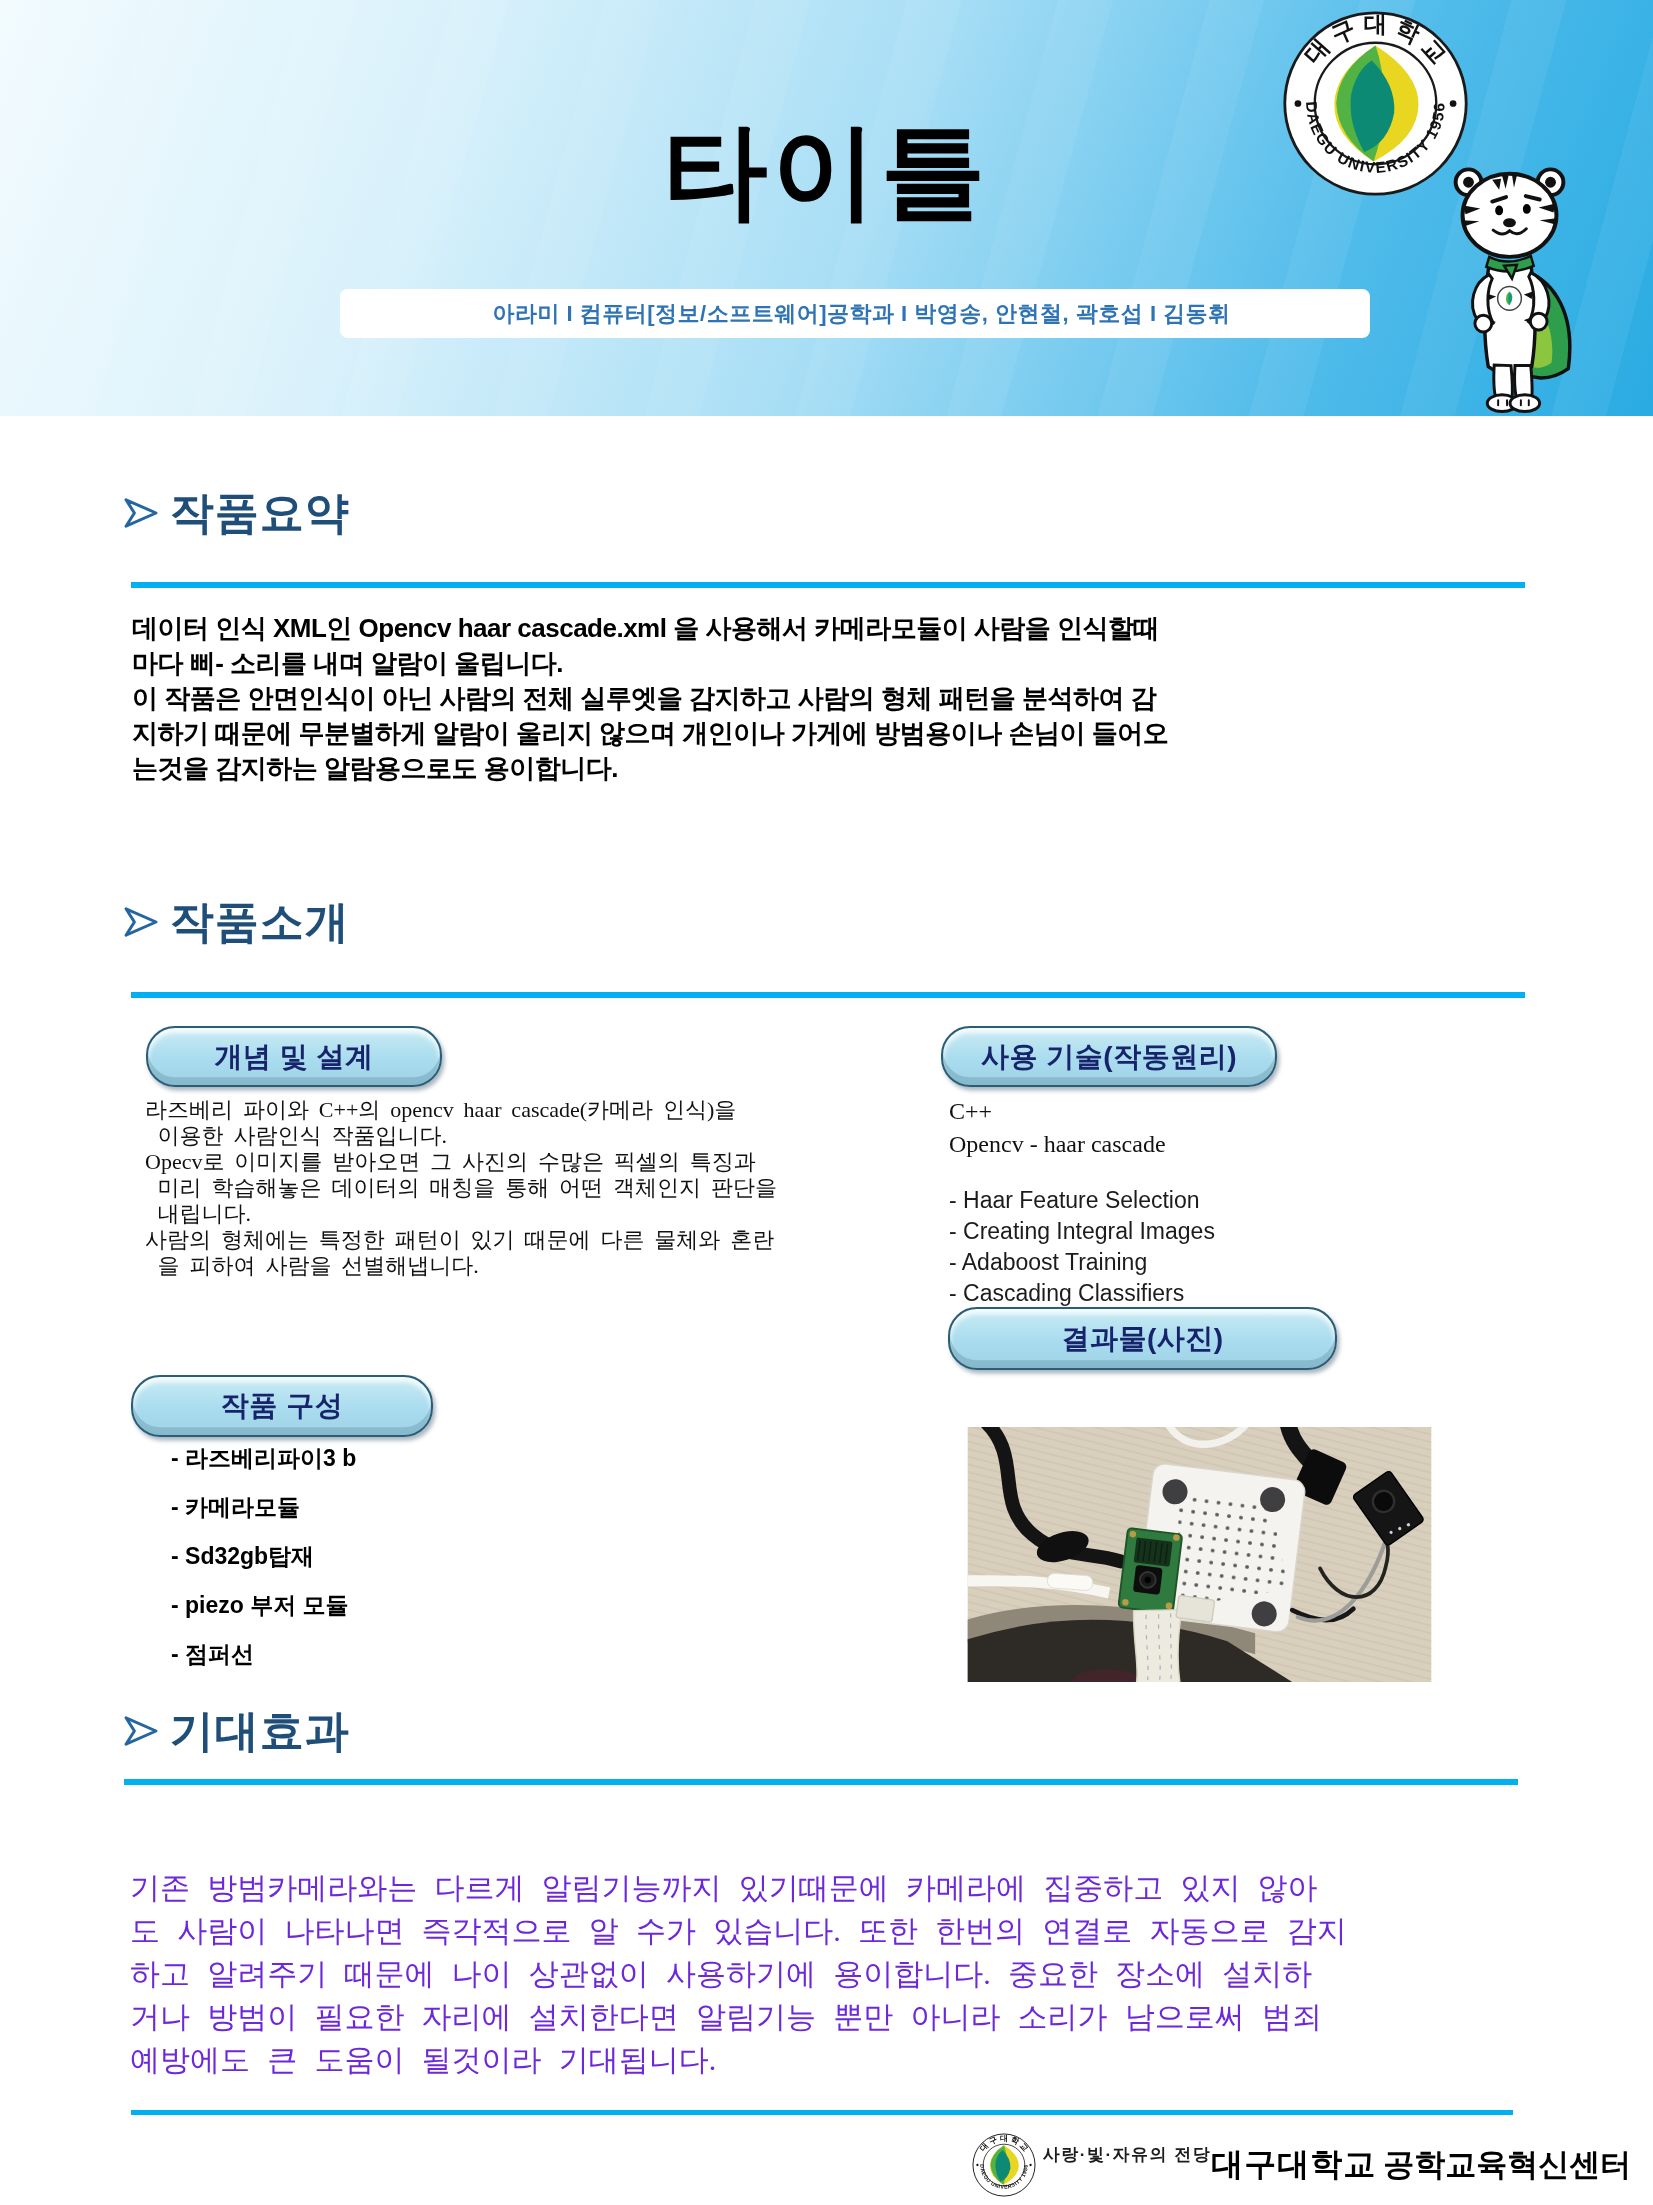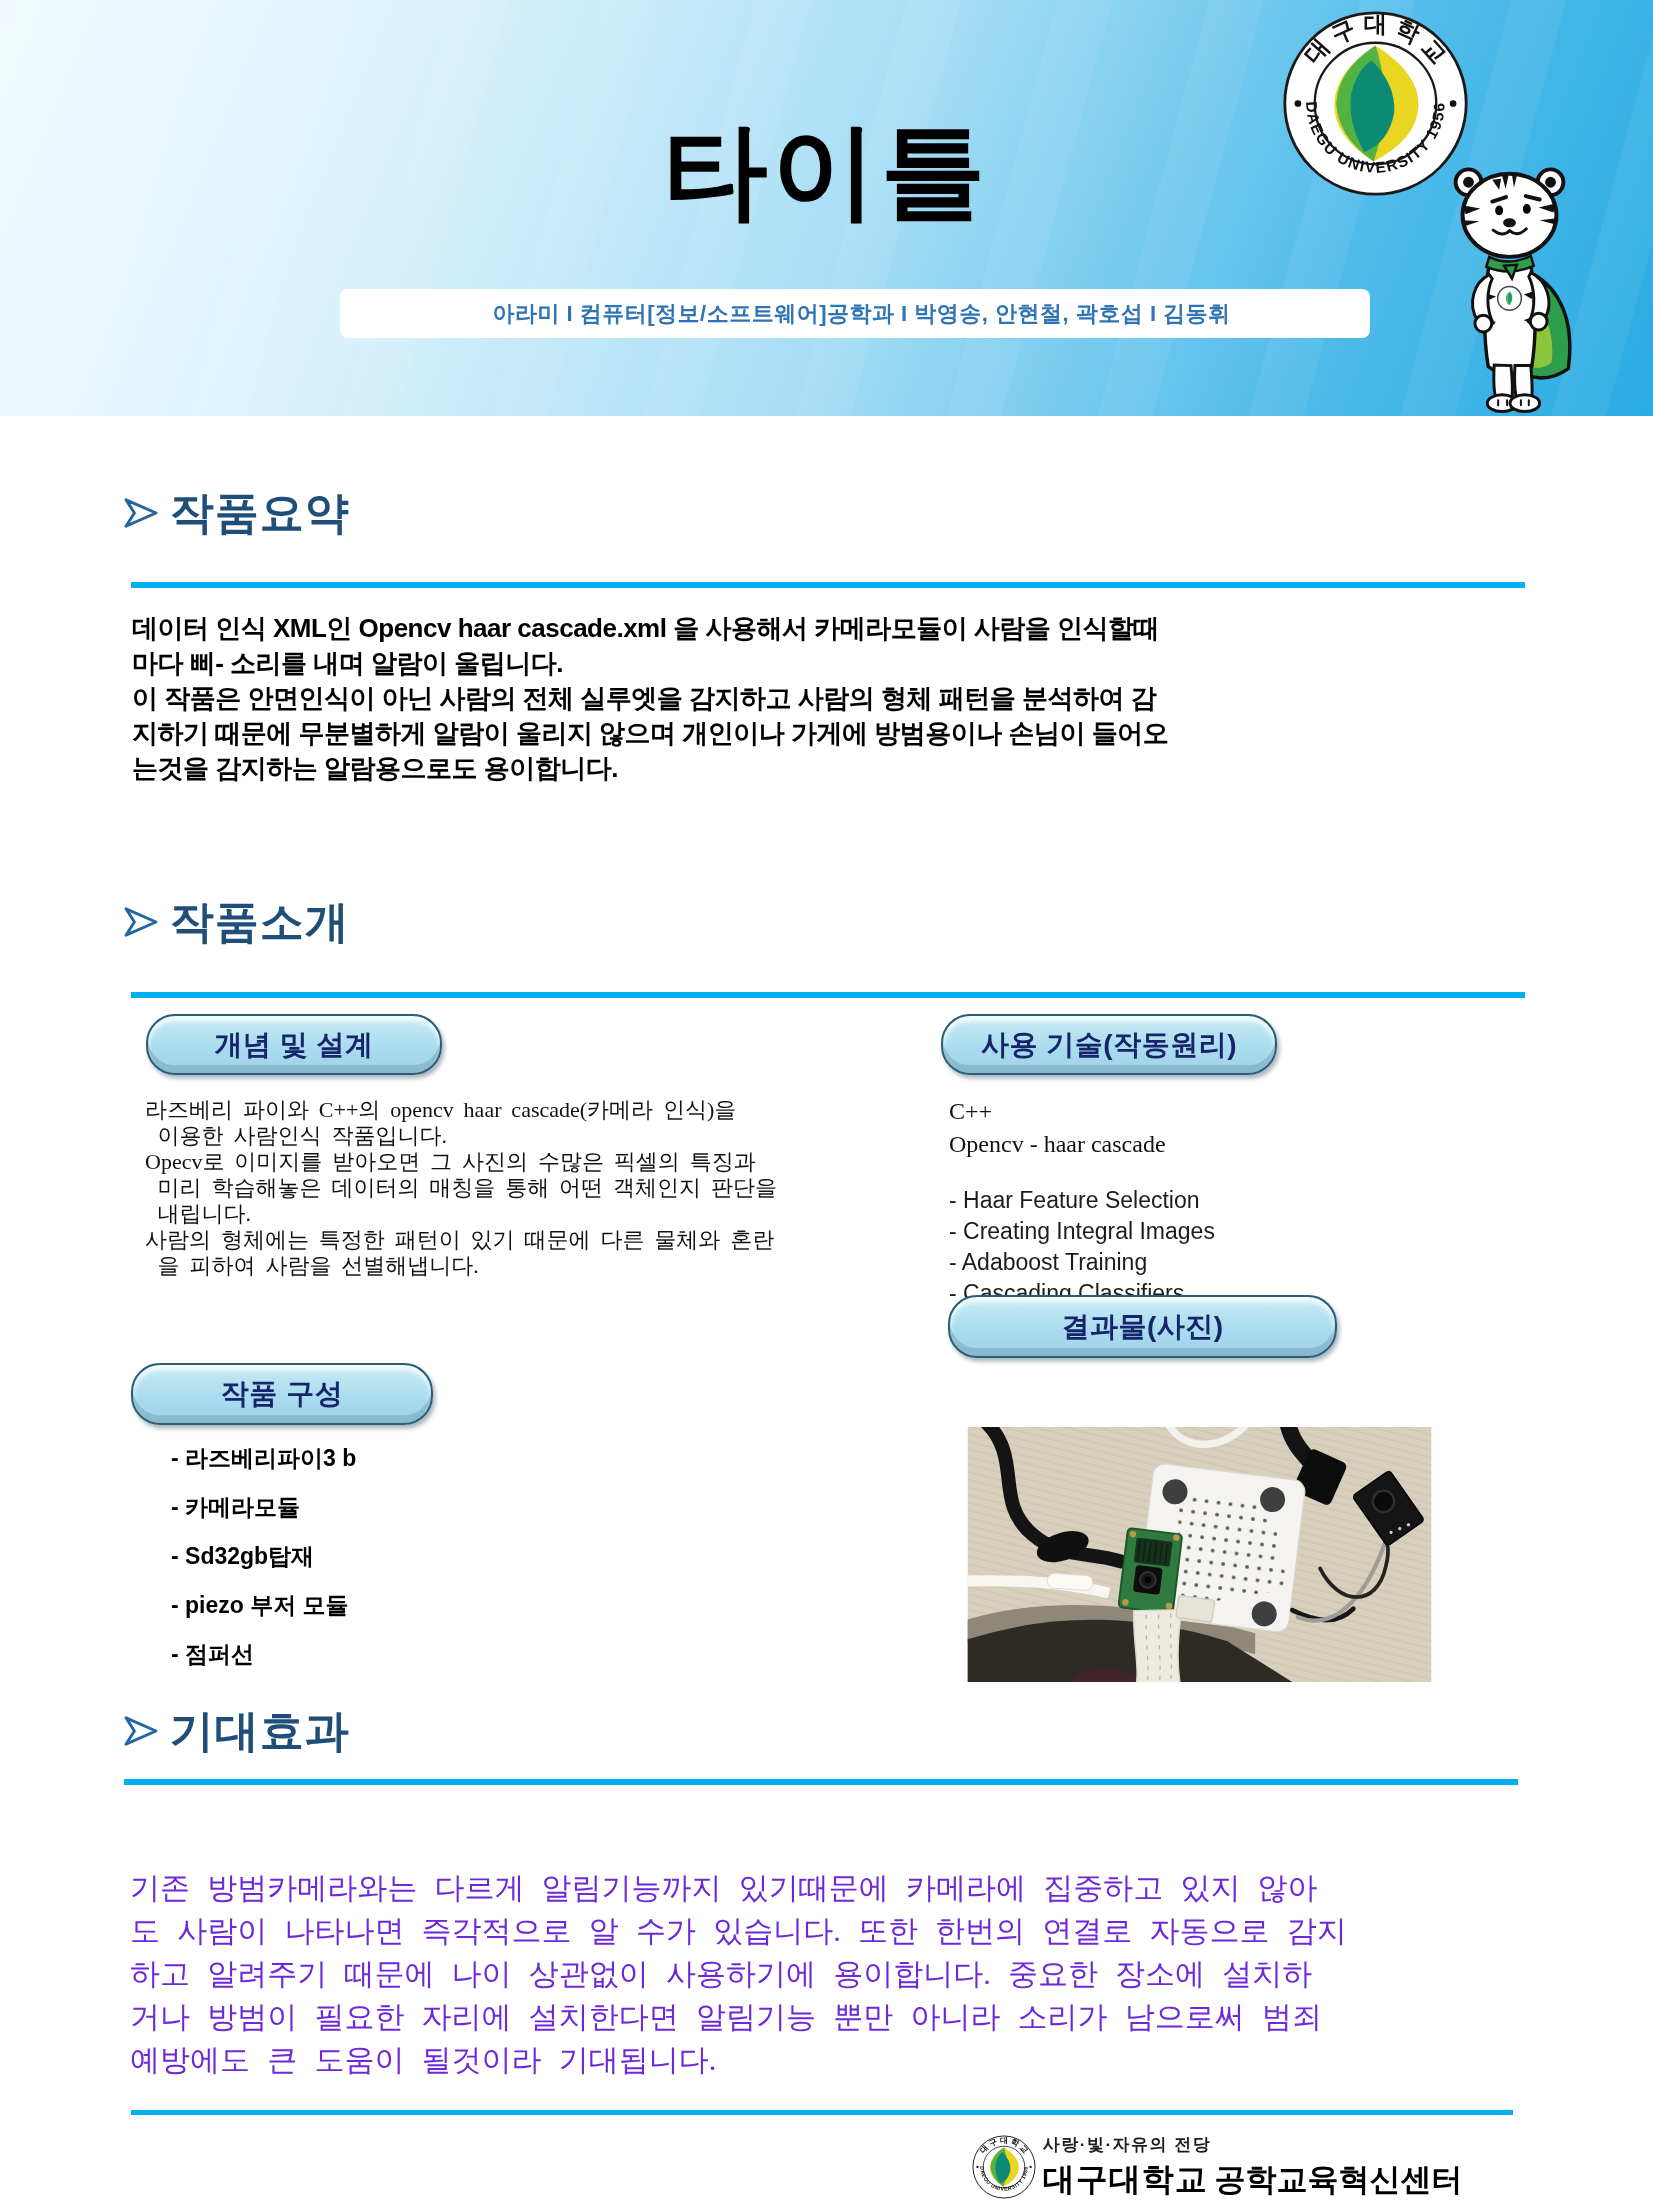--- a/index.html
+++ b/index.html
@@ -29,40 +29,40 @@
   #rule2{top:992px;left:131px;width:1394px;}
   #rule3{top:1779px;left:124px;width:1394px;}
   #rule4{top:2110px;left:131px;width:1382px;height:5.3px;}
   
   .summary-body{position:absolute;top:611px;left:132px;width:1439px;
           font-size:26px;font-weight:700;color:#000;line-height:35px;letter-spacing:-0.5px;}
   .pill{position:absolute;display:flex;align-items:center;justify-content:center;
           background:linear-gradient(#c9ebf4 0%,#a9dcee 55%,#9fd2e4 100%);
           border:2.4px solid #2c5d77;border-radius:29px;
           box-shadow:2.4px 3.4px 4.4px rgba(40,70,95,.40), inset 0 -7.8px 0 rgba(90,140,160,.35), inset 0 4.9px 4.9px rgba(255,255,255,.85);
-          color:#17246b;font-weight:800;font-size:28px;letter-spacing:0.5px;}
+          color:#17246b;font-weight:800;font-size:28px;letter-spacing:0.5px;margin-top:12px;}
   #pill-concept{top:1014px;left:146px;width:292px;height:57px;}
   #pill-tech{top:1014px;left:941px;width:332px;height:57px;}
   #pill-comp{top:1363px;left:131px;width:298px;height:58px;}
   #pill-result{top:1295px;left:948px;width:385px;height:59px;}
   .concept-text{position:absolute;top:1097px;left:145px;width:758px;
           font-family:"Liberation Serif",serif;font-size:22px;line-height:26px;color:#111;word-spacing:4.4px;}
   .concept-text .ind{padding-left:12.6px;}
   .tech-stack{position:absolute;top:1095px;left:949px;font-family:"Liberation Serif",serif;
           font-size:24px;line-height:33px;color:#111;}
   .tech-steps{position:absolute;top:1185px;left:949px;font-size:23px;line-height:31px;color:#1c1c1c;}
   .comp-items{position:absolute;top:1445px;left:171px;font-size:23px;font-weight:800;color:#000;}
   .comp-items div{margin-bottom:23px;line-height:26px;}
   .photo{position:absolute;top:1427px;left:955px;width:489px;height:255px;}
   .expected-body{position:absolute;top:1866px;left:130px;width:1439px;
           font-family:"Liberation Serif",serif;font-size:30px;line-height:43px;color:#6d28d9;word-spacing:9.7px;}
   
   .footer-logo{position:absolute;top:2133px;left:972px;display:flex;align-items:center;gap:6.8px;}
   .footer-logo .mark{width:64px;height:64px;flex:0 0 auto;}
-  .footer-text{display:flex;flex-direction:column;}
+  .footer-text{display:flex;flex-direction:row;}
   .footer-slogan{font-size:17px;font-weight:700;color:#1c1c1c;letter-spacing:1.5px;margin-bottom:1.9px;}
   .footer-org{font-size:31px;font-weight:800;color:#000;letter-spacing:0;white-space:nowrap;}
   .footer-org .b1{font-weight:900;font-size:32px;letter-spacing:1px;margin-right:6.8px;}
 </style>
 </head>
 <body>
 
 <div id="page">
 
   <div class="header"></div>

